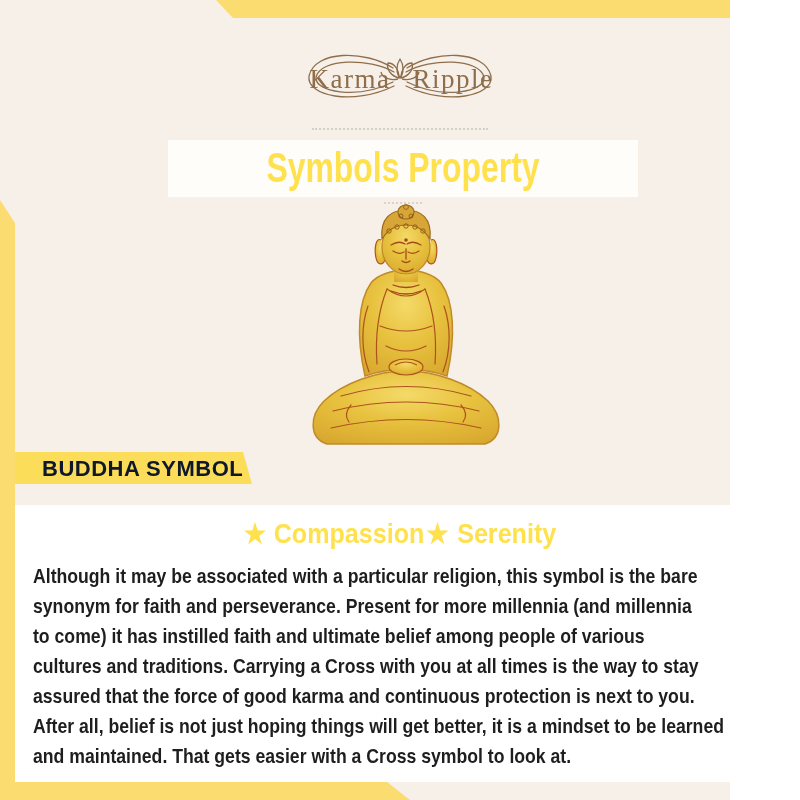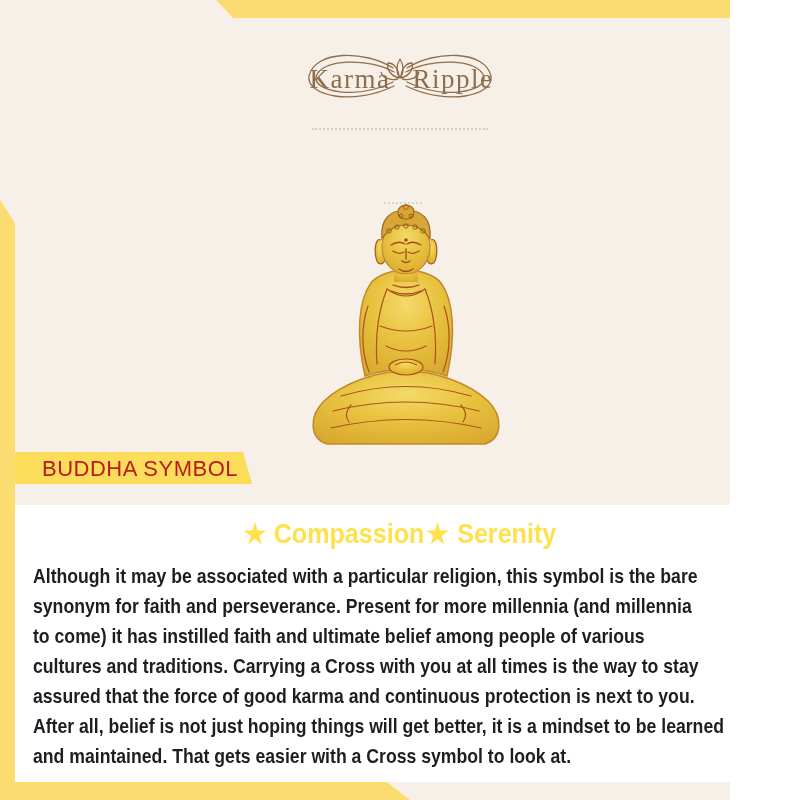--- a/index.html
+++ b/index.html
@@ -27,21 +27,21 @@
   .right-ribbon{left:775px;top:0;width:25px;height:607px;
     clip-path:polygon(7px 0,100% 0,100% 605px,0 578px);}
   .left-ribbon{left:0;top:200px;width:15px;height:600px;
     clip-path:polygon(0 0,100% 23px,100% 100%,0 100%);}
   .bottom-ribbon{left:0;top:782px;width:410px;height:18px;
     clip-path:polygon(0 0,387px 0,100% 100%,0 100%);}
   
   .badge{
     position:absolute;left:15px;top:452px;width:237px;height:32px;background:#FBDD59;
     clip-path:polygon(0 0,228px 0,100% 100%,0 100%);
-    color:#b91c1c;font-size:22px;font-weight:normal;letter-spacing:.5px;
+    color:#0f172a;font-size:22px;font-weight:bold;letter-spacing:.5px;
     line-height:33px;padding-left:27px;box-sizing:border-box;white-space:nowrap;
   }
   
   .traits{
     position:absolute;left:0;top:518px;width:800px;text-align:center;
     color:#FFE14D;font-size:27px;font-weight:bold;white-space:nowrap;
     transform:scaleX(0.93);transform-origin:center;
   }
   .traits .star1{margin-right:8px;}
   .traits .star2{margin-left:2px;margin-right:9px;}
@@ -83,20 +83,23 @@
       <path d="M105,33 C96,35 89,31 88,26"></path>
       <path d="M109,33 C118,35 125,31 126,26"></path>
     </g>
     <text x="57" y="42" text-anchor="middle" font-family="Liberation Serif, serif" font-size="27" letter-spacing="1.5" fill="#8E6E4B">Karma</text>
     <text x="160" y="42" text-anchor="middle" font-family="Liberation Serif, serif" font-size="27" letter-spacing="1.5" fill="#8E6E4B">Ripple</text>
   </svg>
 
   <div class="dotted-top"></div>
   <div class="dotted-bottom"></div>
 
+  <div class="title-band">
+    <div class="title">Symbols Property</div>
+  </div>
 
   <svg class="buddha" viewBox="0 0 230 243">
     <defs>
       <radialGradient id="goldG" cx="50%" cy="32%" r="80%">
         <stop offset="0%" stop-color="#F4DA69"></stop>
         <stop offset="45%" stop-color="#E8C23F"></stop>
         <stop offset="100%" stop-color="#D7A62D"></stop>
       </radialGradient>
     </defs>
 

